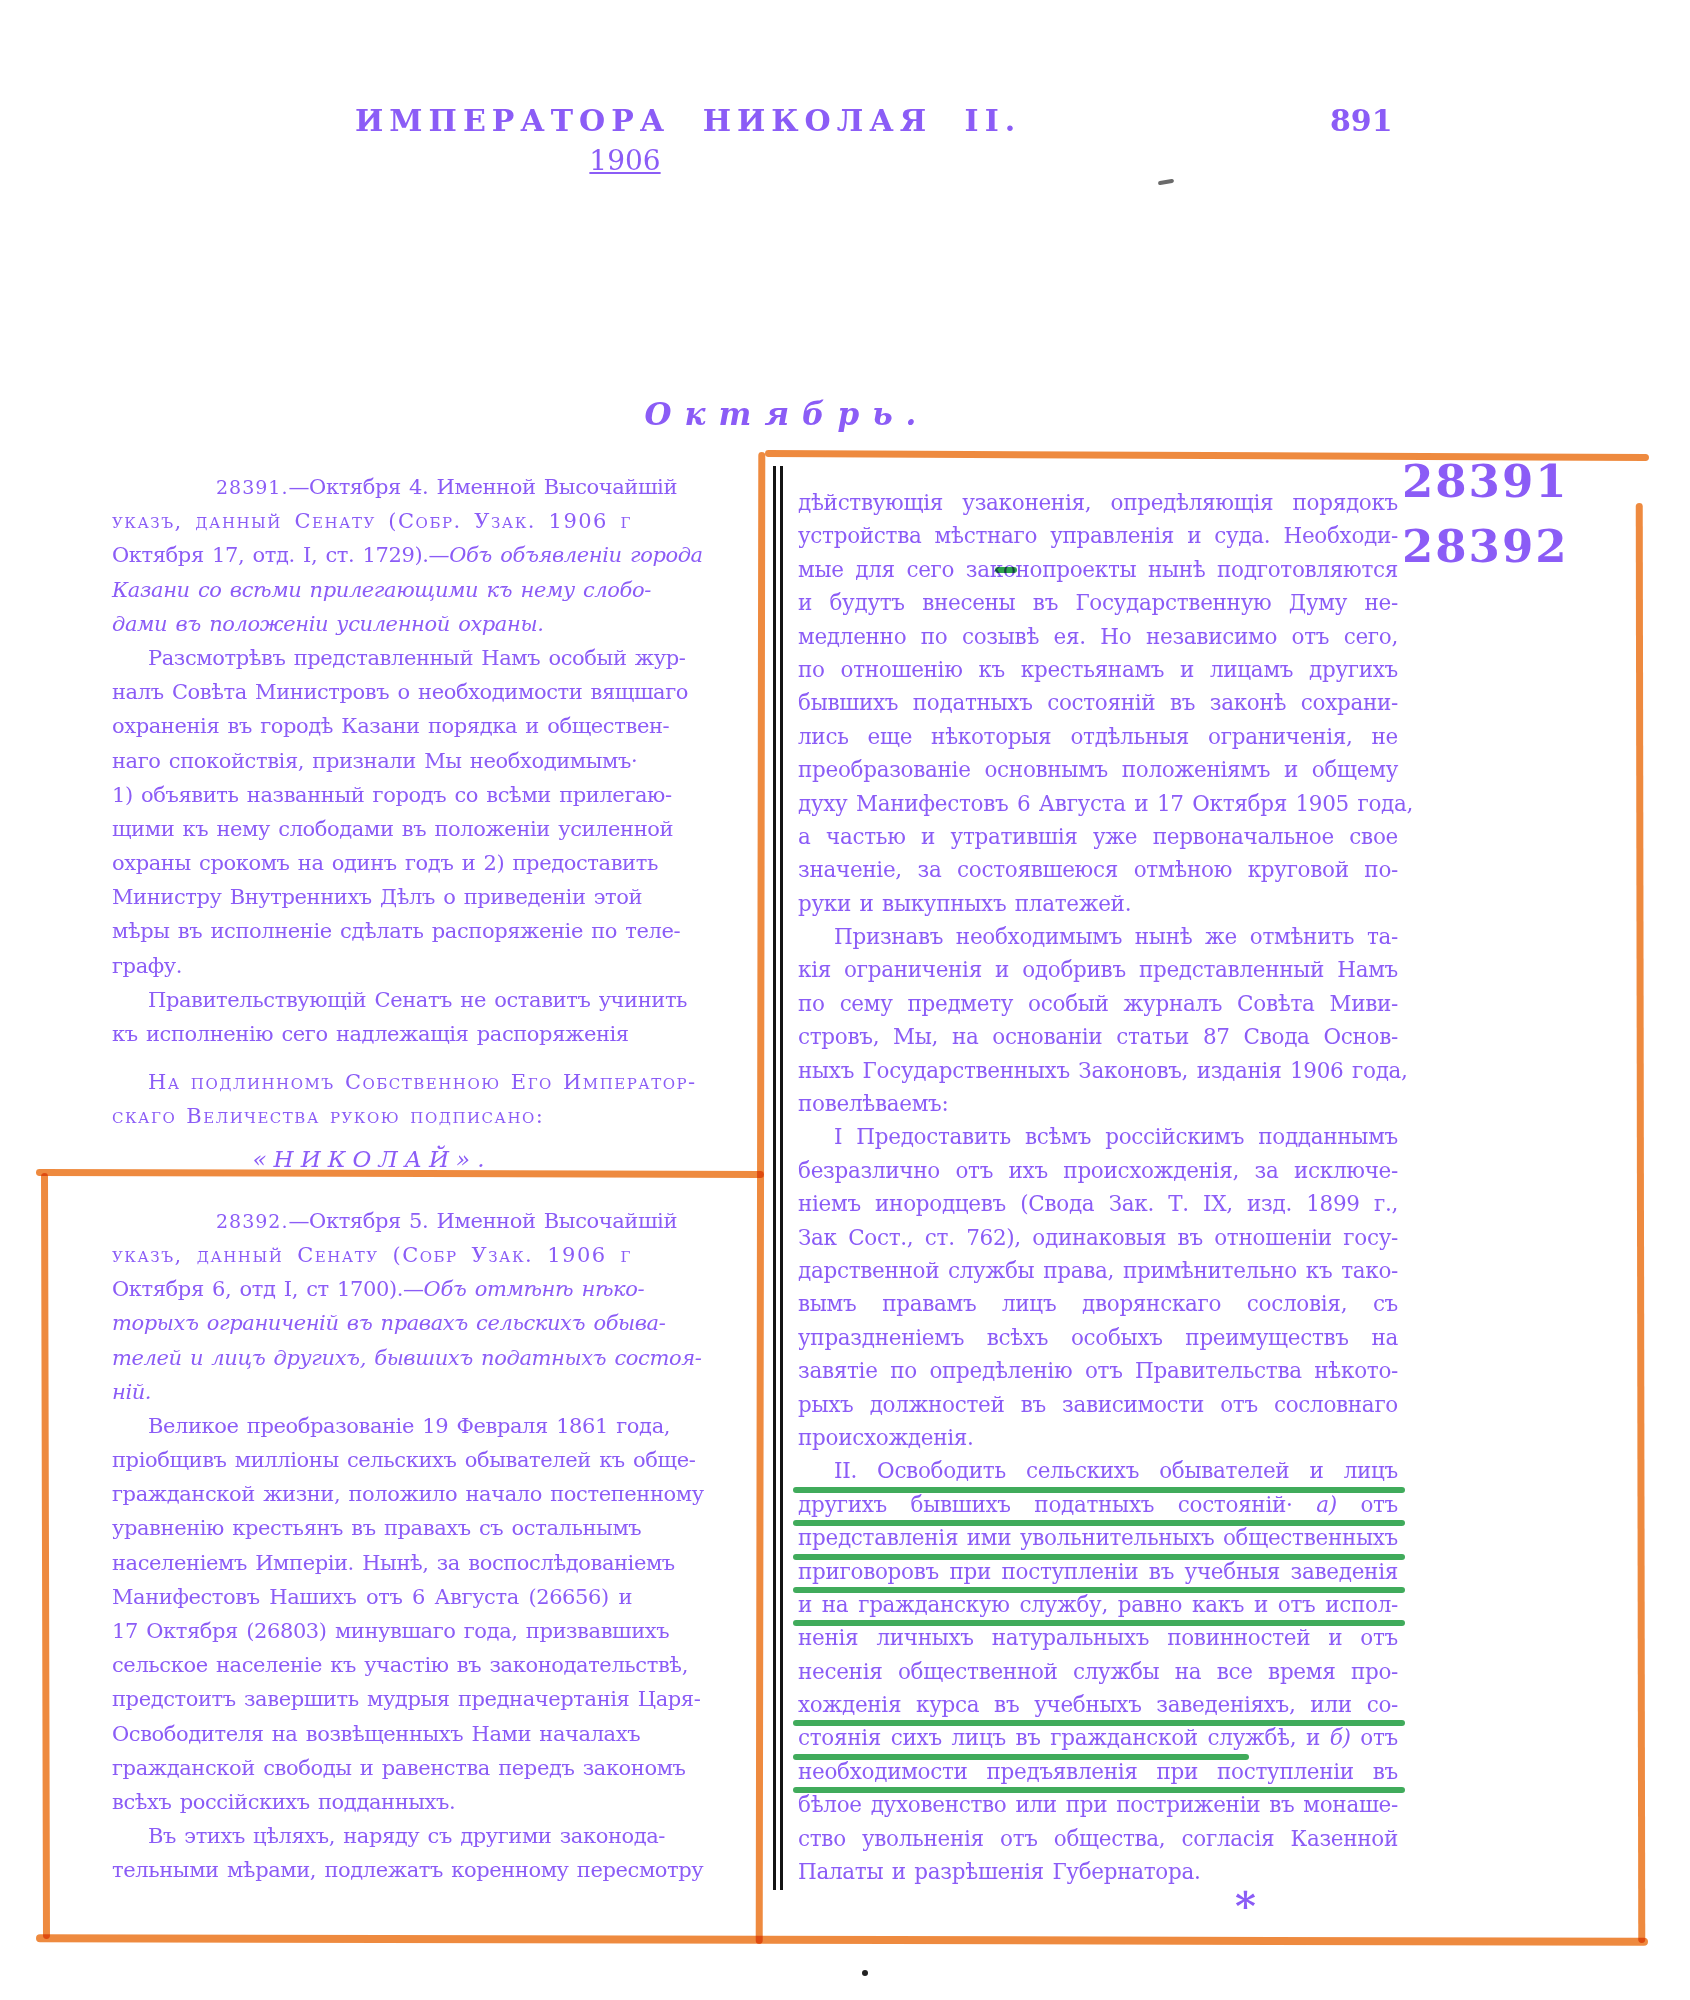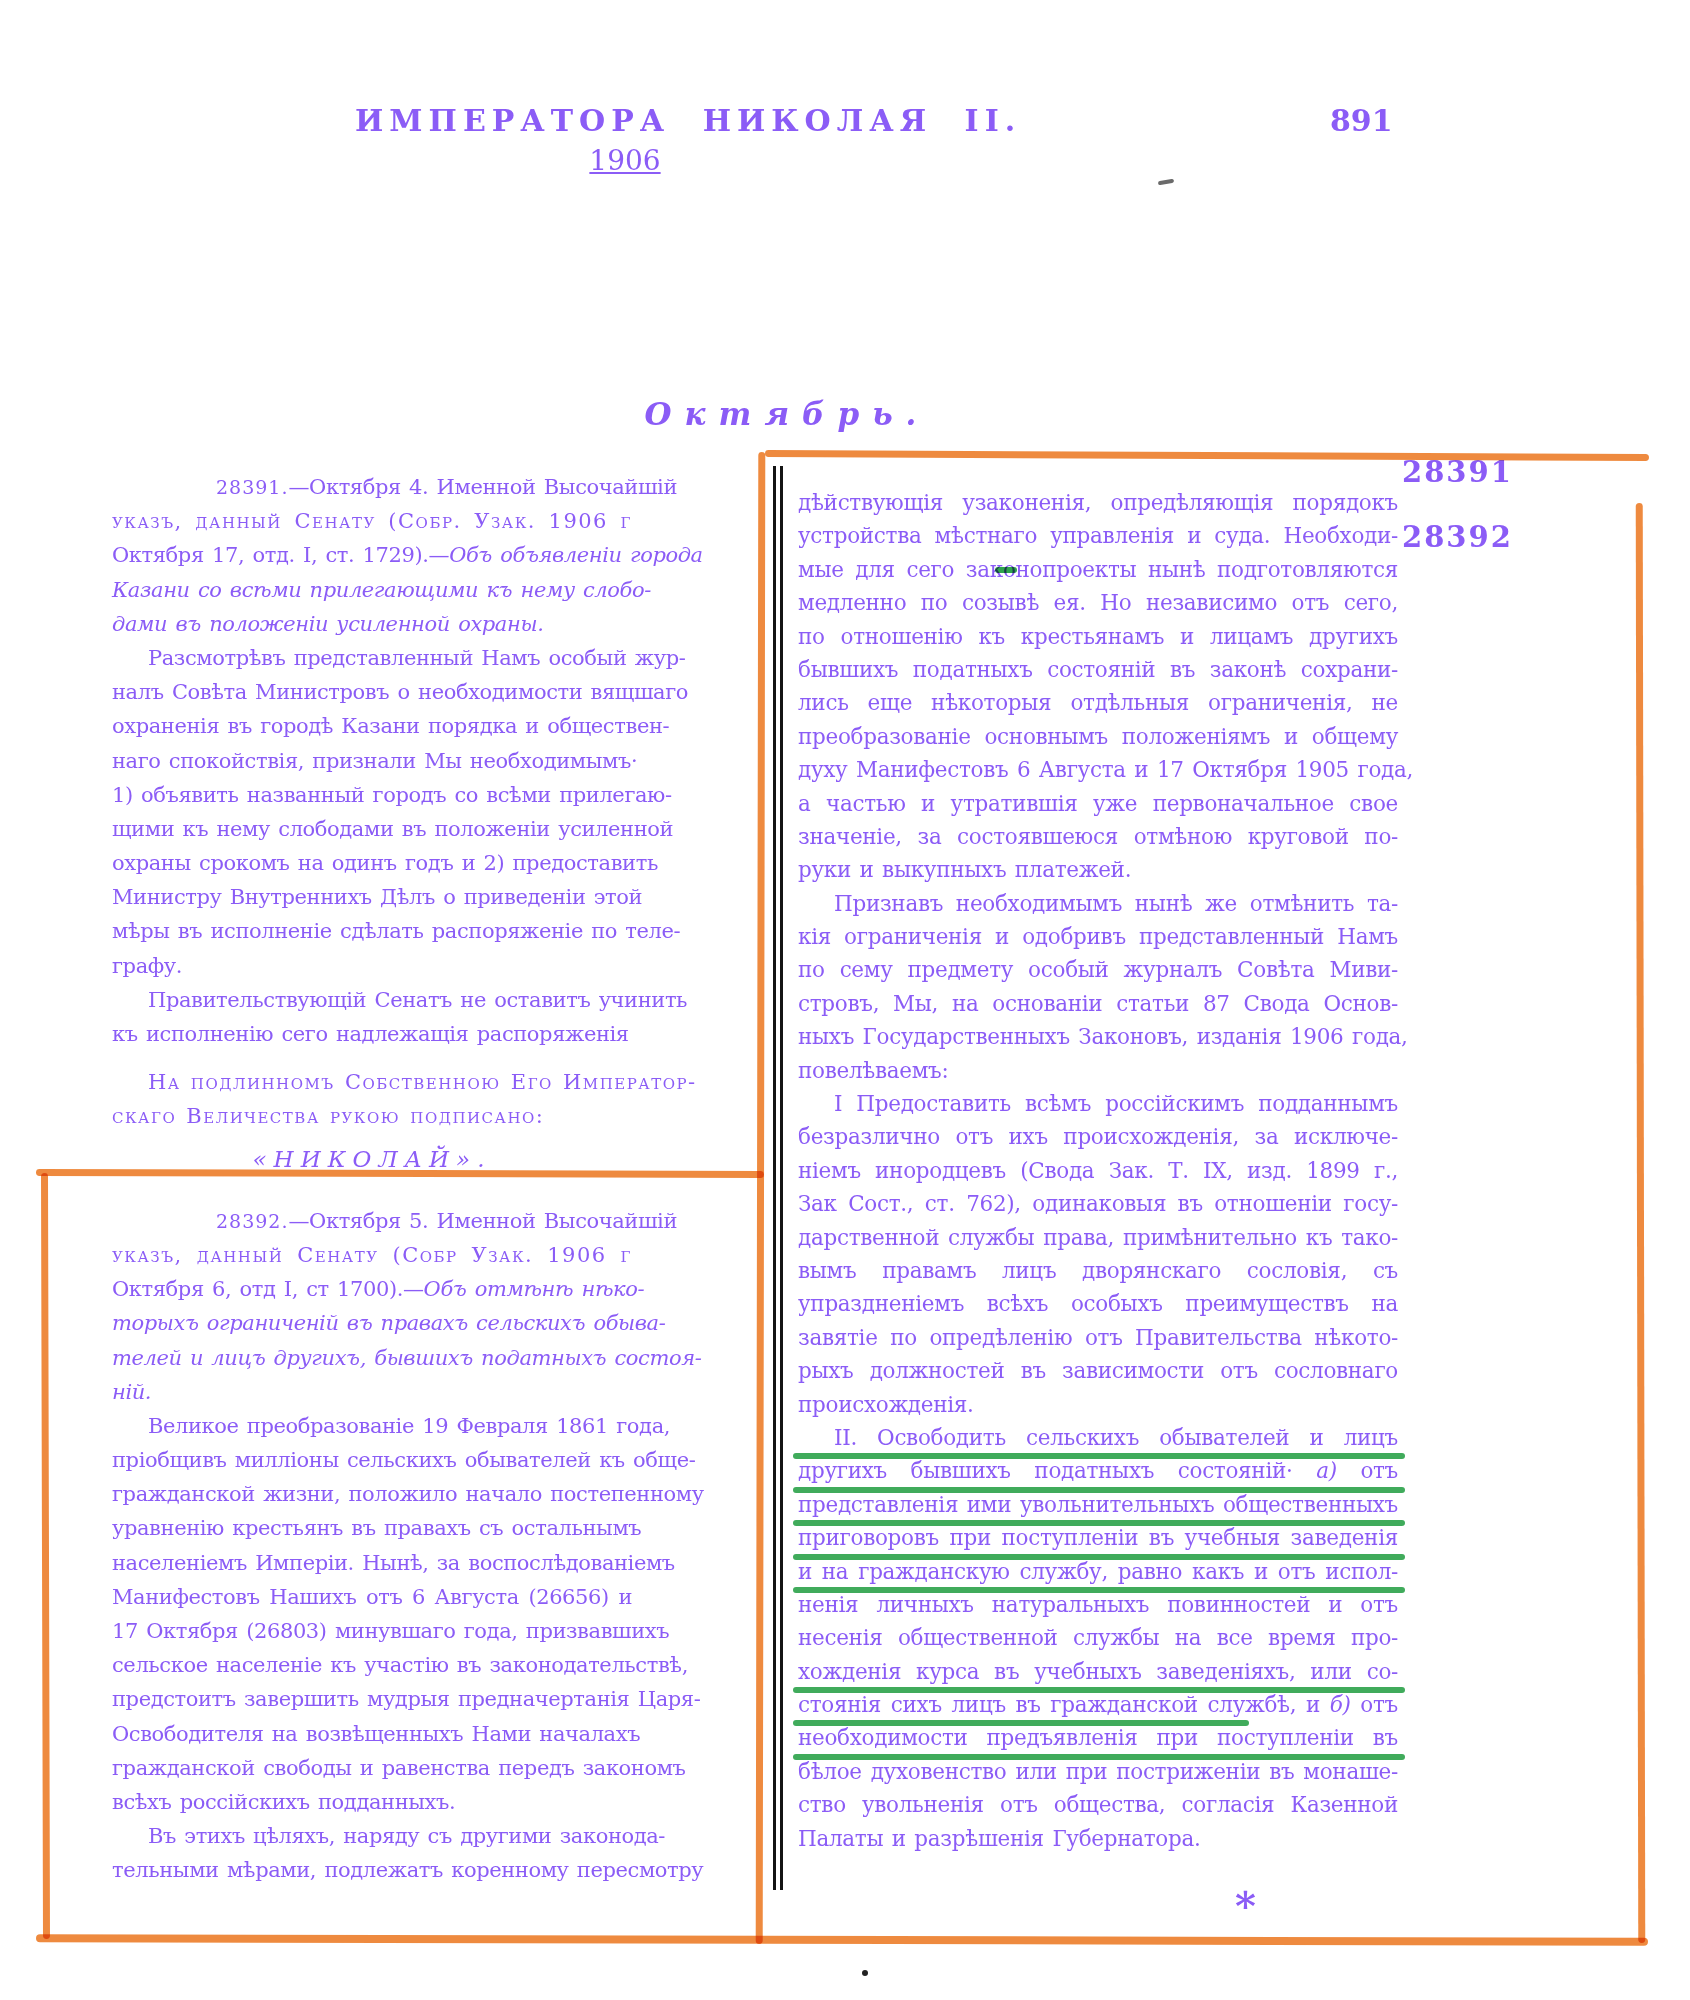--- a/index.html
+++ b/index.html
@@ -28,21 +28,21 @@
   .it{font-style:italic;}
   .sc-line{font-variant:small-caps;letter-spacing:1.5px;}
   .num{font-weight:normal;font-size:19px;letter-spacing:1px;}
   .sig{font-weight:normal;font-style:italic;font-size:23px;letter-spacing:7px;}
   .gline{position:absolute;left:-5px;width:calc(100% + 12px);bottom:-5px;height:6px;
          background:var(--green);border-radius:3px;mix-blend-mode:multiply;opacity:.92;}
   
   .divider{position:absolute;left:773px;top:466px;height:1424px;width:10px;
            border-left:3px solid #141414;border-right:3px solid #141414;box-sizing:border-box;}
   
-  .mnum{position:absolute;left:1402px;width:140px;font-size:29px;font-weight:bold;
+  .mnum{position:absolute;left:1402px;width:140px;font-size:45px;font-weight:bold;
         letter-spacing:2px;white-space:nowrap;}
   .m1{top:455px;} .m2{top:520px;}
   
   .stroke{position:absolute;background:var(--orange);border-radius:4px;
           mix-blend-mode:multiply;opacity:.95;}
   .o-top{left:765px;top:452px;width:884px;height:7px;transform:rotate(0.25deg);}
   .o-left-mid{left:757px;top:452px;width:7px;height:1492px;transform:rotate(0.1deg);}
   .o-right{left:1637px;top:503px;width:7px;height:1440px;transform:rotate(-0.1deg);}
   .o-low-h{left:36px;top:1170px;width:728px;height:7px;transform:rotate(0.15deg);}
   .o-low-left{left:42px;top:1173px;width:7px;height:766px;transform:rotate(-0.15deg);}
@@ -106,20 +106,21 @@
       <div class="line"><span>Освободителя на возвѣщенныхъ Нами началахъ</span></div>
       <div class="line"><span>гражданской свободы и равенства передъ закономъ</span></div>
       <div class="line al"><span>всѣхъ россійскихъ подданныхъ.</span></div>
       <div class="line ind"><span>Въ этихъ цѣляхъ, наряду съ другими законода-</span></div>
       <div class="line al"><span>тельными мѣрами, подлежатъ коренному пересмотру</span></div>
     </div>
   <div class="col right">
       <div class="line"><span>дѣйствующія узаконенія, опредѣляющія порядокъ</span></div>
       <div class="line"><span>устройства мѣстнаго управленія и суда. Необходи-</span></div>
       <div class="line"><span>мые для сего законопроекты нынѣ подготовляются</span></div>
+      <div class="line"><span>и будутъ внесены въ Государственную Думу не-</span></div>
       <div class="line"><span>медленно по созывѣ ея. Но независимо отъ сего,</span></div>
       <div class="line"><span>по отношенію къ крестьянамъ и лицамъ другихъ</span></div>
       <div class="line"><span>бывшихъ податныхъ состояній въ законѣ сохрани-</span></div>
       <div class="line"><span>лись еще нѣкоторыя отдѣльныя ограниченія, не</span></div>
       <div class="line"><span>преобразованіе основнымъ положеніямъ и общему</span></div>
       <div class="line"><span>духу Манифестовъ 6 Августа и 17 Октября 1905 года,</span></div>
       <div class="line"><span>а частью и утратившія уже первоначальное свое</span></div>
       <div class="line"><span>значеніе, за состоявшеюся отмѣною круговой по-</span></div>
       <div class="line al"><span>руки и выкупныхъ платежей.</span></div>
       <div class="line ind"><span>Признавъ необходимымъ нынѣ же отмѣнить та-</span></div>

